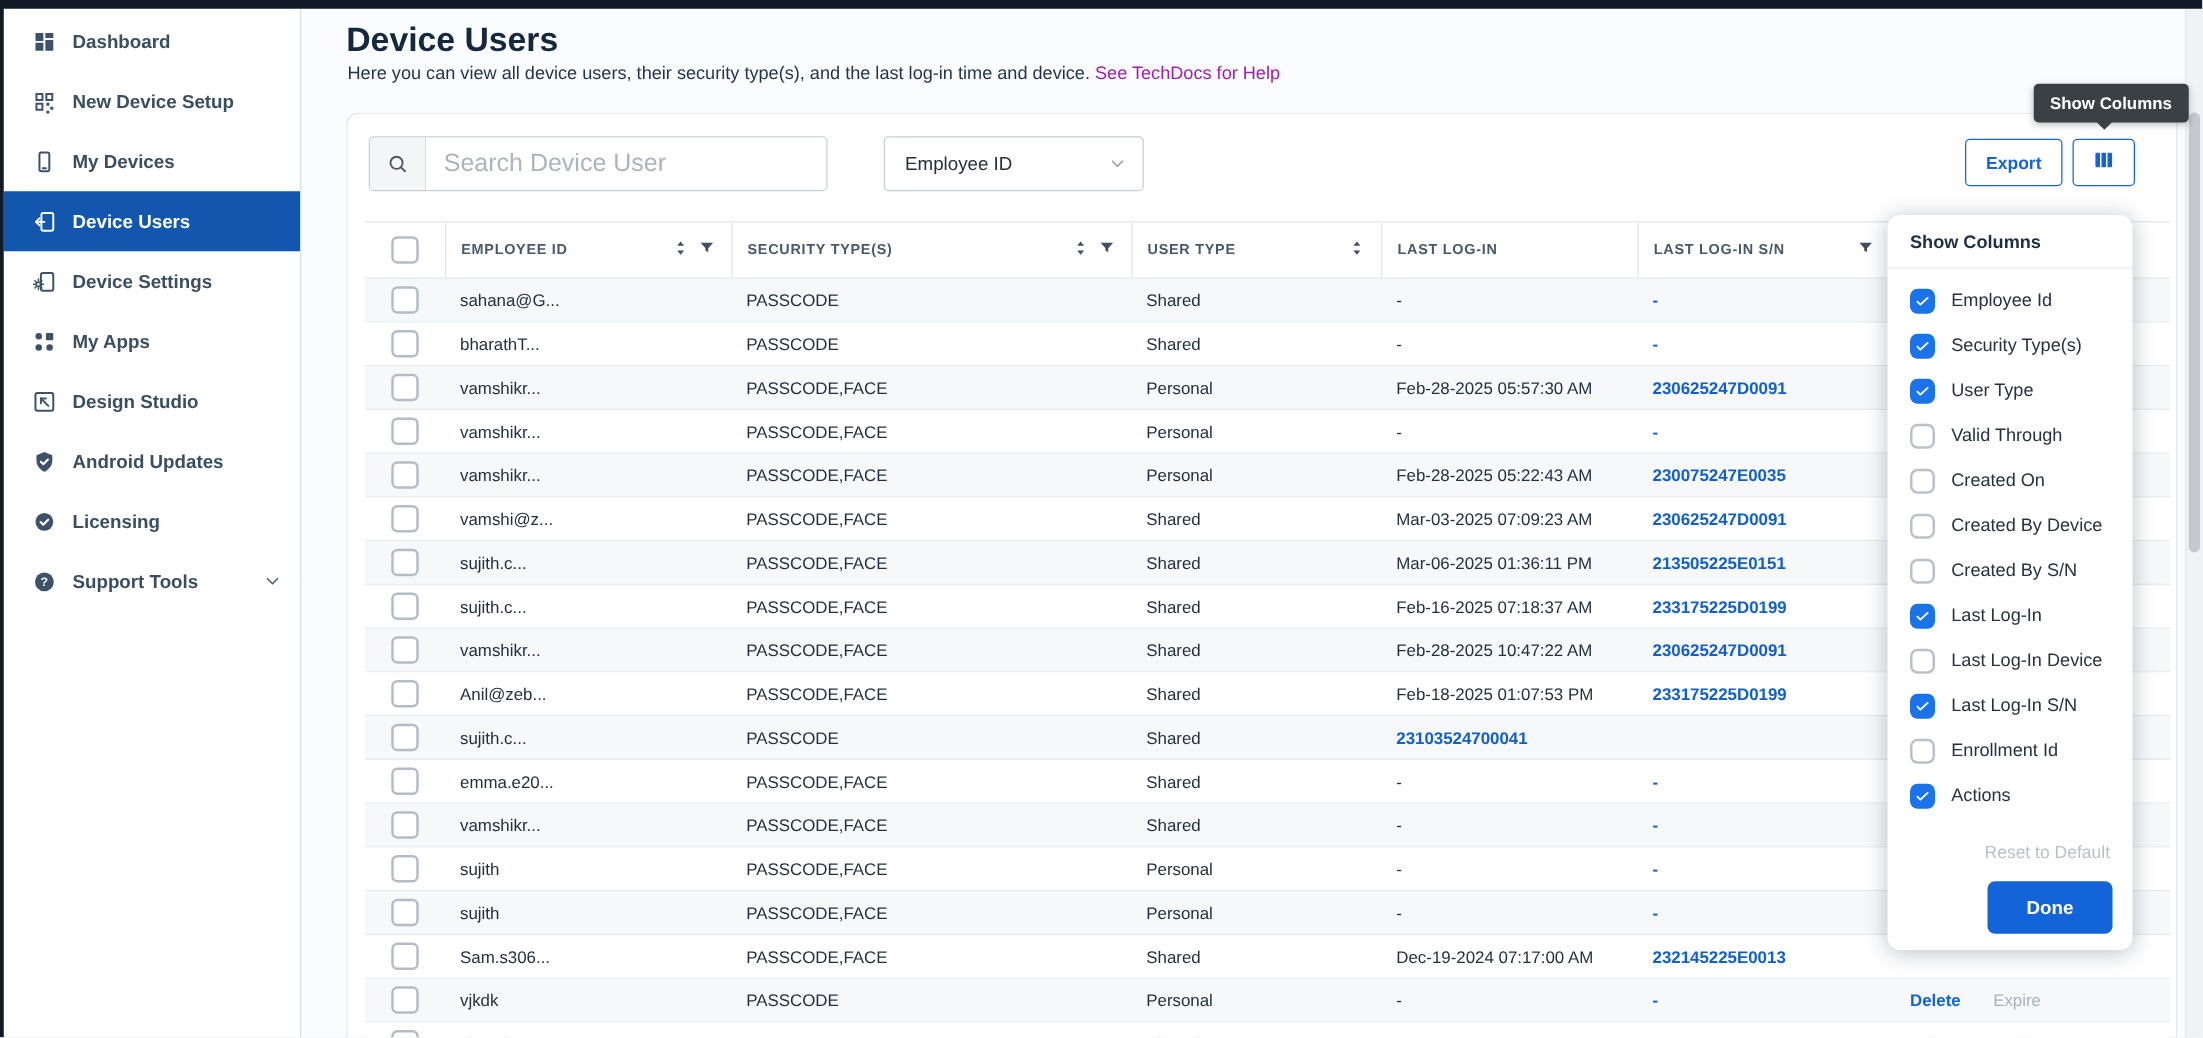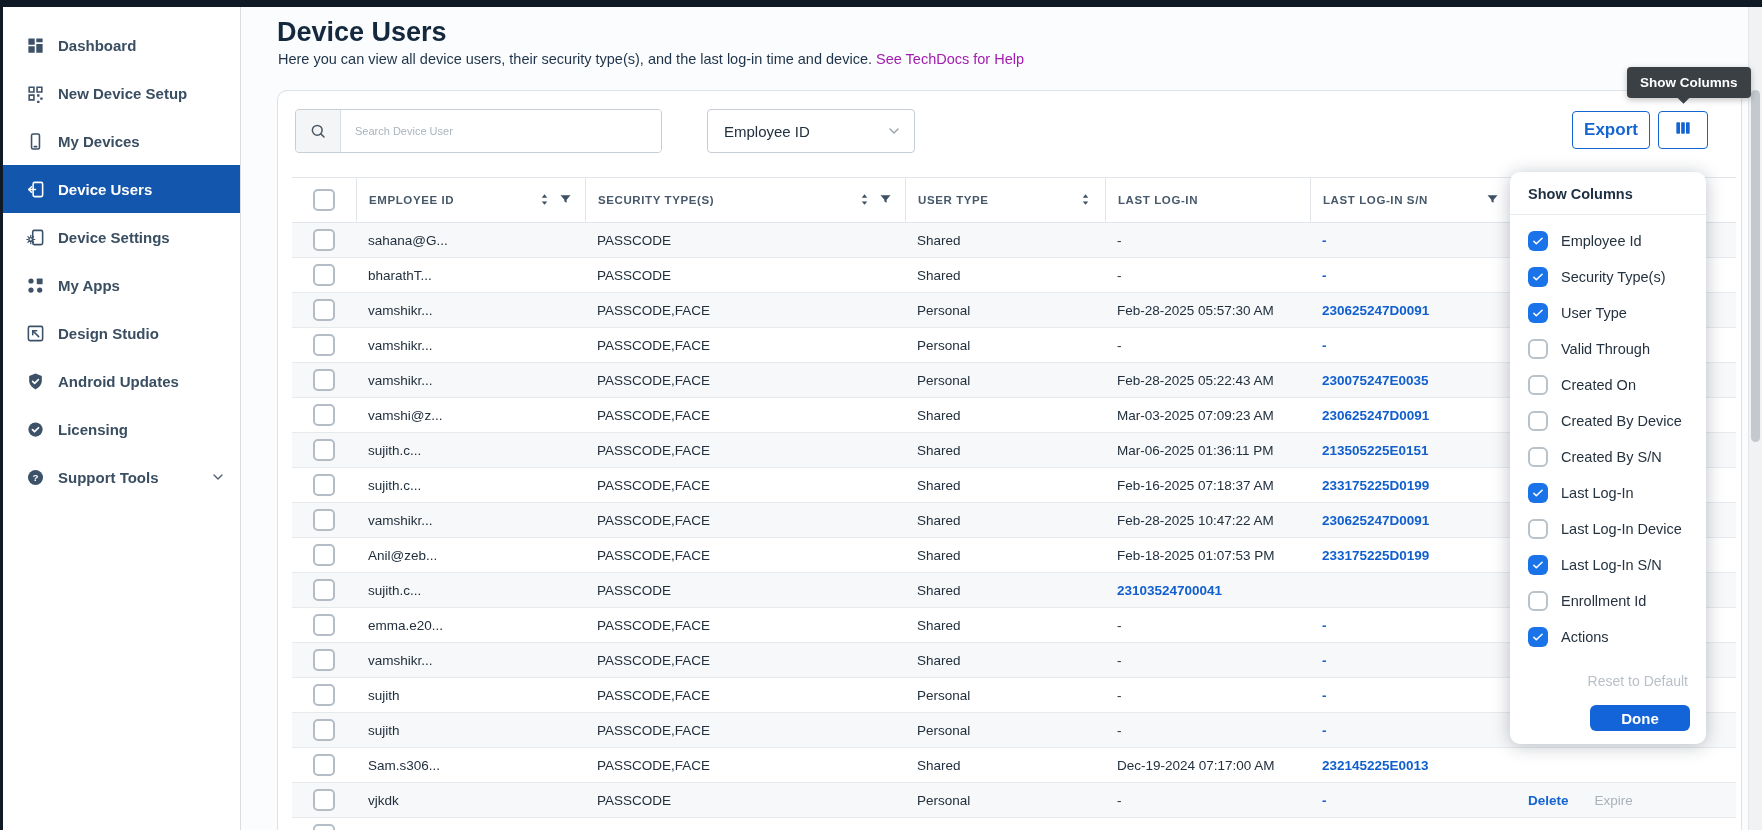--- a/index.html
+++ b/index.html
@@ -4,21 +4,21 @@
 <style>
   html,body{margin:0;padding:0;background:#e8eaed;}
   #app{position:relative;width:1762px;height:830px;background:#ffffff;overflow:hidden;
        font-family:"Liberation Sans",sans-serif;-webkit-font-smoothing:antialiased;}
   .top-strip{position:absolute;left:0;top:0;width:100%;height:7px;background:#0f1a26;z-index:60;}
   .left-strip{position:absolute;left:0;top:0;width:3px;height:100%;background:#0f1a26;z-index:61;}
 
   
   .sidebar{position:absolute;left:3px;top:7px;width:237px;bottom:0;background:#fff;
            border-right:1px solid #d9dee3;z-index:10;}
-  .nav{padding-top:14px;}
+  .nav{padding-top:2px;}
   .nav-item{height:48px;display:flex;align-items:center;padding:0 14px 0 22px;cursor:pointer;
             color:#3a4e62;font-size:15px;font-weight:700;}
   .nav-item .nav-icon{width:20px;height:20px;margin-right:13px;display:flex;align-items:center;justify-content:center;color:#3d5268;}
   .nav-item .nav-icon svg{width:19px;height:19px;}
   .nav-item.active{background:#1356ad;color:#ffffff;}
   .nav-item.active .nav-icon{color:#ffffff;}
   .nav-chevron{margin-left:auto;color:#50606f;display:flex;}
   .nav-chevron svg{width:16px;height:16px;}
 
   
@@ -29,31 +29,31 @@
 
   .card{position:absolute;left:37px;top:83px;width:1463px;height:745px;background:#fff;
         border:1px solid #dde2e7;border-bottom:none;border-radius:10px 10px 0 0;}
 
   
   .searchbox{position:absolute;left:55px;top:102px;width:365px;height:42px;border:1px solid #c6cdd4;
              border-radius:4px;display:flex;align-items:stretch;background:#fff;overflow:hidden;}
   .search-iconseg{width:44px;background:#f4f5f7;border-right:1px solid #d9dee3;display:flex;
                   align-items:center;justify-content:center;color:#4b5863;}
   .search-iconseg svg{width:18px;height:18px;}
-  .searchbox input{flex:1;border:none;outline:none;padding:0 14px;font-size:11px;color:#22303e;
+  .searchbox input{flex:1;border:none;outline:none;padding:0 14px;font-size:20px;color:#22303e;
                    font-family:"Liberation Sans",sans-serif;}
   .searchbox input::placeholder{color:#aab4bd;}
   .dropdown{position:absolute;left:467px;top:102px;width:178px;height:42px;border:1px solid #c6cdd4;
             border-radius:4px;background:#fff;display:flex;align-items:center;padding:0 12px 0 16px;
             font-size:15px;color:#22303e;cursor:pointer;}
   .dropdown .dd-chevron{margin-left:auto;color:#97a1aa;display:flex;}
   .dropdown .dd-chevron svg{width:16px;height:16px;}
 
   .btn-export{position:absolute;left:1332px;top:104px;width:76px;height:36px;border:1.5px solid #1464d2;
-              border-radius:4px;background:#fff;color:#1464d2;font-size:17px;font-weight:700;
+              border-radius:4px;background:#fff;color:#1464d2;font-size:14px;font-weight:700;
               display:flex;align-items:center;justify-content:center;cursor:pointer;}
   .btn-columns{position:absolute;left:1418px;top:104px;width:48px;height:36px;border:1.5px solid #1464d2;
                border-radius:4px;background:#fff;color:#1464d2;display:flex;align-items:center;
                justify-content:center;cursor:pointer;}
   .btn-columns svg{width:20px;height:20px;}
 
   .tooltip{position:absolute;left:1387px;top:60px;height:31px;background:#3b4045;border-radius:4px;
            color:#fff;font-size:13.5px;font-weight:700;display:flex;align-items:center;
            padding:0 13px;z-index:55;box-shadow:0 2px 6px rgba(0,0,0,.25);}
   .tooltip:after{content:"";position:absolute;left:52px;bottom:-4px;width:9px;height:9px;
@@ -85,21 +85,21 @@
              border-bottom:1px solid #e8ebee;}
   .pop-list{padding-top:8px;}
   .pop-item{height:36px;display:flex;align-items:center;gap:13px;padding:0 18px;cursor:pointer;
             font-size:14.5px;color:#25323f;}
   .pop-cbx{width:20px;height:20px;border-radius:6px;flex:0 0 auto;display:flex;align-items:center;
            justify-content:center;box-sizing:border-box;}
   .pop-cbx.on{background:#1a73e8;}
   .pop-cbx.off{border:2px solid #b9c1c9;background:#fff;}
   .pop-cbx svg{width:14px;height:14px;}
   .pop-reset{margin-top:18px;text-align:right;padding-right:18px;font-size:14px;color:#b9c0c8;cursor:pointer;}
-  .pop-done{margin:16px 16px 0 auto;width:100px;height:26px;background:#1464d9;border-radius:6px;
+  .pop-done{margin:16px 16px 0 auto;width:100px;height:42px;background:#1464d9;border-radius:6px;
             color:#fff;font-size:15px;font-weight:700;display:flex;align-items:center;
             justify-content:center;cursor:pointer;}
 
   
   .scroll-track{position:absolute;right:0;top:7px;width:13px;bottom:0;background:#f0f2f4;
                 border-left:1px solid #e3e6e9;z-index:45;}
   .scroll-thumb{position:absolute;left:2px;top:83px;width:9px;height:352px;background:#c4c9cf;border-radius:5px;}
 </style>
 </head>
 <body>

